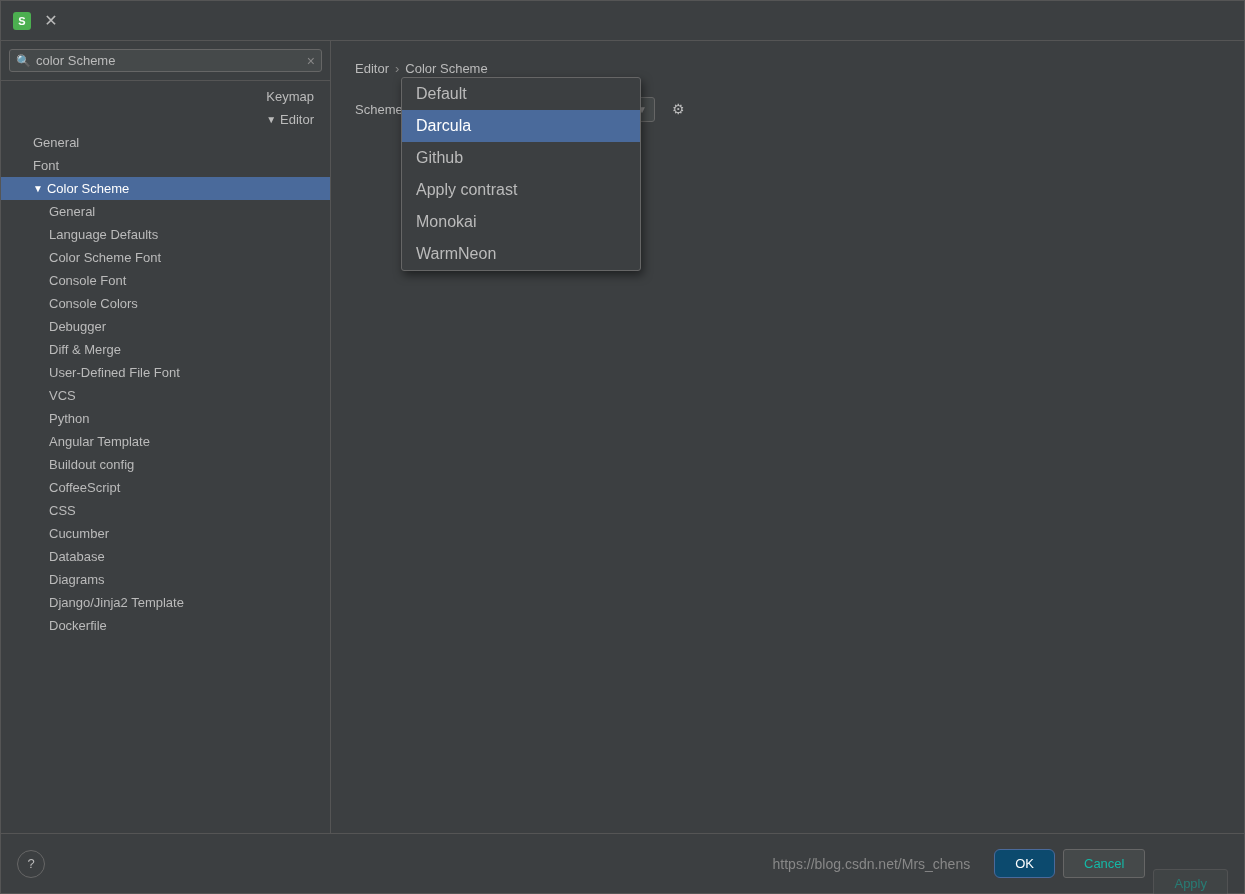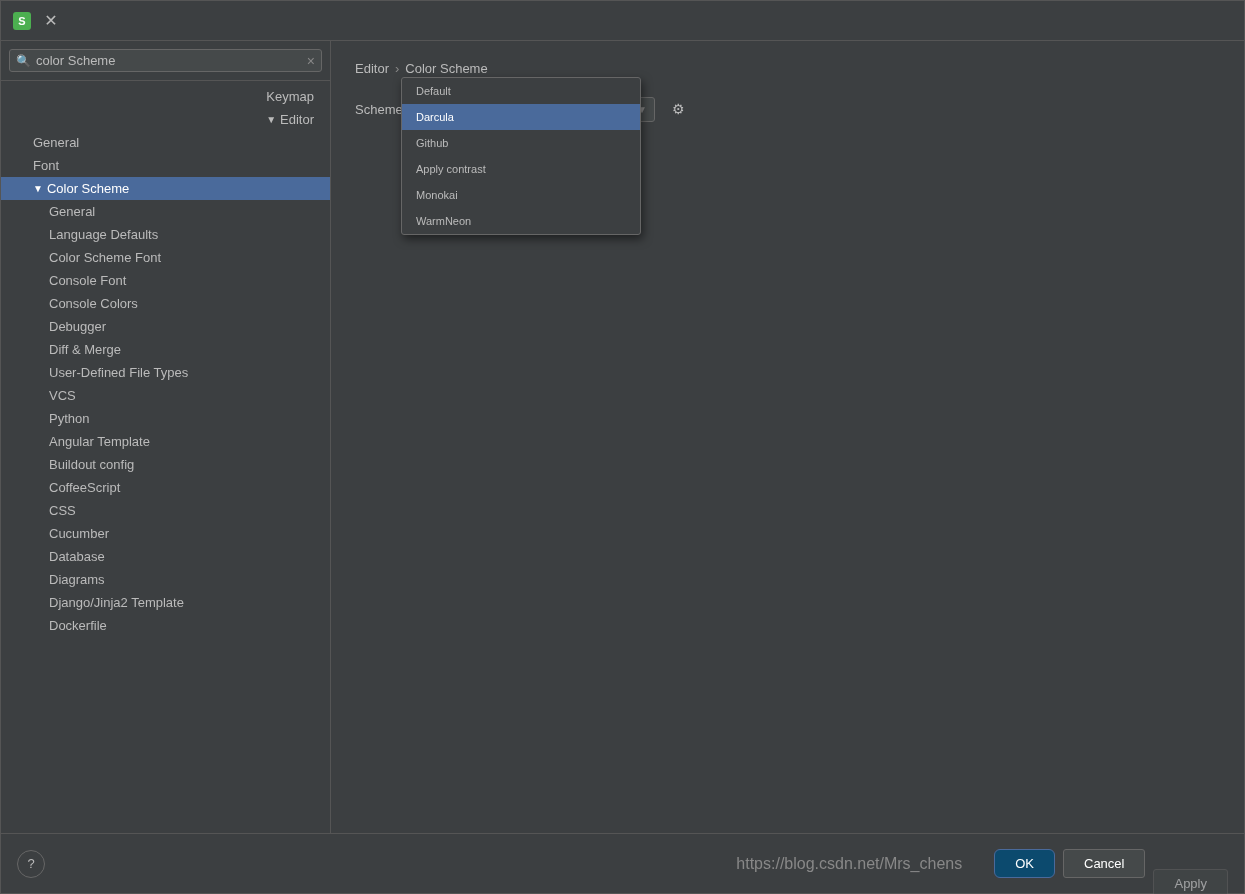--- a/index.html
+++ b/index.html
@@ -205,21 +205,21 @@
       border: 1px solid #666;
       border-radius: 3px;
       z-index: 100;
       min-width: 240px;
       box-shadow: 2px 4px 10px rgba(0,0,0,0.5);
     }
     .dropdown-option {
       padding: 7px 14px;
       cursor: pointer;
       color: #bbbbbb;
-      font-size: 11px;
+      font-size: 16px;
     }
     .dropdown-option.selected {
       background: #4a6a9b;
       color: white;
     }
     
     .bottom-bar {
       height: 60px;
       border-top: 1px solid #555;
       display: flex;
@@ -242,31 +242,31 @@
       align-items: center;
       justify-content: center;
     }
     .bottom-right {
       display: flex;
       align-items: center;
       gap: 8px;
     }
     .footer-url {
       color: #888;
-      font-size: 16px;
-      margin-right: 24px;
+      font-size: 14px;
+      margin-right: 16px;
     }
     .btn {
       padding: 6px 20px;
       border-radius: 3px;
       font-size: 13px;
       cursor: pointer;
       border: 1px solid #666;
       background: #45494a;
-      color: #ffffff;
+      color: #14b8a6;
     }
     .btn.primary {
       background: #0c4a6e;
       border-color: #4a6a9b;
       color: white;
       border-radius: 6px;
     }
     .btn.disabled {
       opacity: 0.5;
       cursor: default;
@@ -329,21 +329,21 @@
           <div class="tree-item level3">
             <span>Console Colors</span>
           </div>
           <div class="tree-item level3">
             <span>Debugger</span>
           </div>
           <div class="tree-item level3">
             <span>Diff &amp; Merge</span>
           </div>
           <div class="tree-item level3">
-            <span>User-Defined File Types</span>
+            <span>User-Defined File Font</span>
           </div>
           <div class="tree-item level3">
             <span>VCS</span>
           </div>
           <div class="tree-item level3">
             <span>Python</span>
           </div>
           <div class="tree-item level3">
             <span>Angular Template</span>
           </div>

